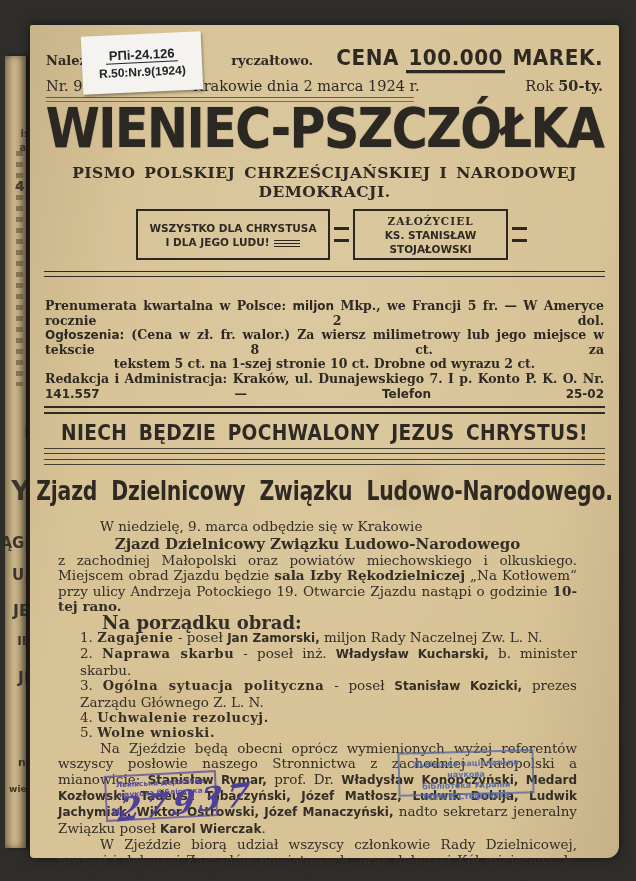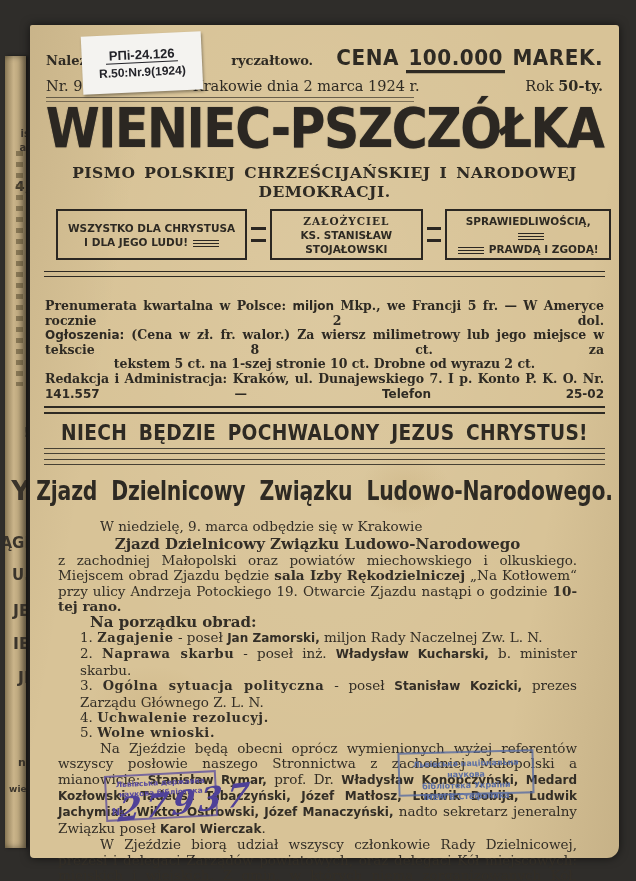--- a/index.html
+++ b/index.html
@@ -78,21 +78,21 @@
          letter-spacing:.3px;}
 
   .article{margin-top:14px;}
   .atitle{text-align:center;font-family:"DejaVu Sans", sans-serif;font-weight:700;
          font-size:20px;transform:scale(1.02,1.3);word-spacing:7px;letter-spacing:-.2px;
          margin-bottom:16px;}
   .body{padding:0 42px 0 28px;font-size:13.5px;line-height:15.4px;text-align:justify;color:#332e26;}
   .body .ind{text-indent:42px;}
   .body .cbold{text-align:center;font-weight:bold;font-size:15px;margin:2px 0 1px 0;}
   .body b.name{font-family:"DejaVu Sans", sans-serif;font-size:12px;}
-  .obrad{font-weight:bold;font-size:15px;margin-left:32px;}
+  .obrad{font-weight:bold;font-size:18px;margin-left:44px;}
   .agenda{margin:0;padding:0;list-style:none;}
   .agenda li{margin-left:22px;text-indent:0;}
   .agenda .itit{font-weight:bold;font-size:13px;letter-spacing:.6px;}
 
   
   .stamp-blue{position:absolute;left:368px;top:726px;width:136px;height:44px;
          border:2px solid rgba(88,108,162,.8);transform:rotate(-1.5deg);
          font-family:"DejaVu Sans", sans-serif;font-weight:bold;font-size:8px;
          color:#5b6fa5;text-align:center;line-height:11px;padding-top:5px;box-sizing:border-box;}
   .stamp-purple{position:absolute;left:75px;top:748px;width:112px;height:46px;
@@ -112,21 +112,21 @@
   <div class="spine">
     <span class="frag" style="top:72px;font-size:10px;">is</span>
     <span class="frag" style="top:86px;font-size:10px;">ał</span>
     <span class="frag" style="top:122px;font-size:14px;">4,</span>
     <div class="orn"></div>
     <span class="frag" style="top:368px;font-size:14px;">!</span>
     <span class="frag" style="top:420px;font-size:26px;">Y</span>
     <span class="frag" style="top:478px;font-size:15px;">ĄGI</span>
     <span class="frag" style="top:510px;font-size:15px;">U.</span>
     <span class="frag" style="top:545px;font-size:16px;">JE</span>
-    <span class="frag" style="top:578px;font-size:16px;">IE</span>
+    <span class="frag" style="top:578px;font-size:12px;">IE</span>
     <span class="frag" style="top:612px;font-size:16px;">JI</span>
     <span class="frag" style="top:700px;font-size:11px;">n.</span>
     <span class="frag" style="top:728px;font-size:9px;">wie.</span>
   </div>
 
   <div class="paper">
     <div class="stain a"></div>
     <div class="stain b"></div>
 
     <div class="hdr">
@@ -159,24 +159,20 @@
       <div class="mbox" style="width:176px;">
         <div>WSZYSTKO DLA CHRYSTUSA</div>
         <div><span>I DLA JEGO LUDU!</span><span class="deco"></span></div>
       </div>
       <div class="conn"></div>
       <div class="mbox" style="width:137px;">
         <div class="serifcap">ZAŁOŻYCIEL</div>
         <div>KS. STANISŁAW STOJAŁOWSKI</div>
       </div>
       <div class="conn"></div>
-      <div class="mbox" style="width:150px;">
-        <div><span>SPRAWIEDLIWOŚCIĄ,</span><span class="deco"></span></div>
-        <div><span class="deco l"></span><span>PRAWDĄ I ZGODĄ!</span></div>
-      </div>
     </div>
 
     <div class="rule2"></div>
 
     <div class="imprint">
       <div class="jl"><b>Prenumerata kwartalna w Polsce:</b> <b class="sans">miljon</b> <b>Mkp.,</b> <span>we Francji 5 fr. — W Ameryce rocznie 2 dol.</span></div>
       <div class="jl"><b class="sans">Ogłoszenia:</b> <span>(Cena w zł. fr. walor.) Za wiersz milimetrowy lub jego miejsce w tekscie 8 ct. za</span></div>
       <div class="c">tekstem 5 ct. na 1-szej stronie 10 ct. Drobne od wyrazu 2 ct.</div>
       <div class="jl"><span>Redakcja i Administracja:</span> <span>Kraków, ul. Dunajewskiego 7. I p. Konto P. K. O. Nr.</span> <b class="sans">141.557</b> <span>—</span> <b class="sans">Telefon 25-02</b></div>
     </div>

